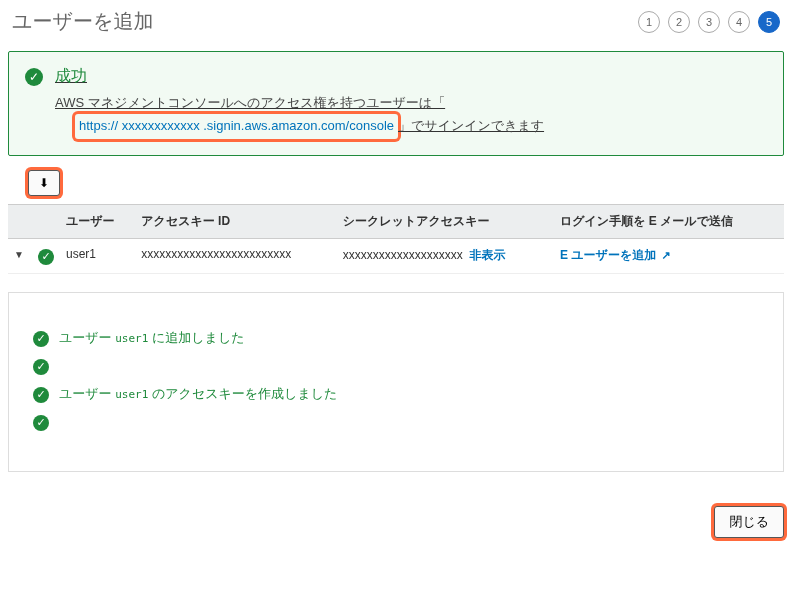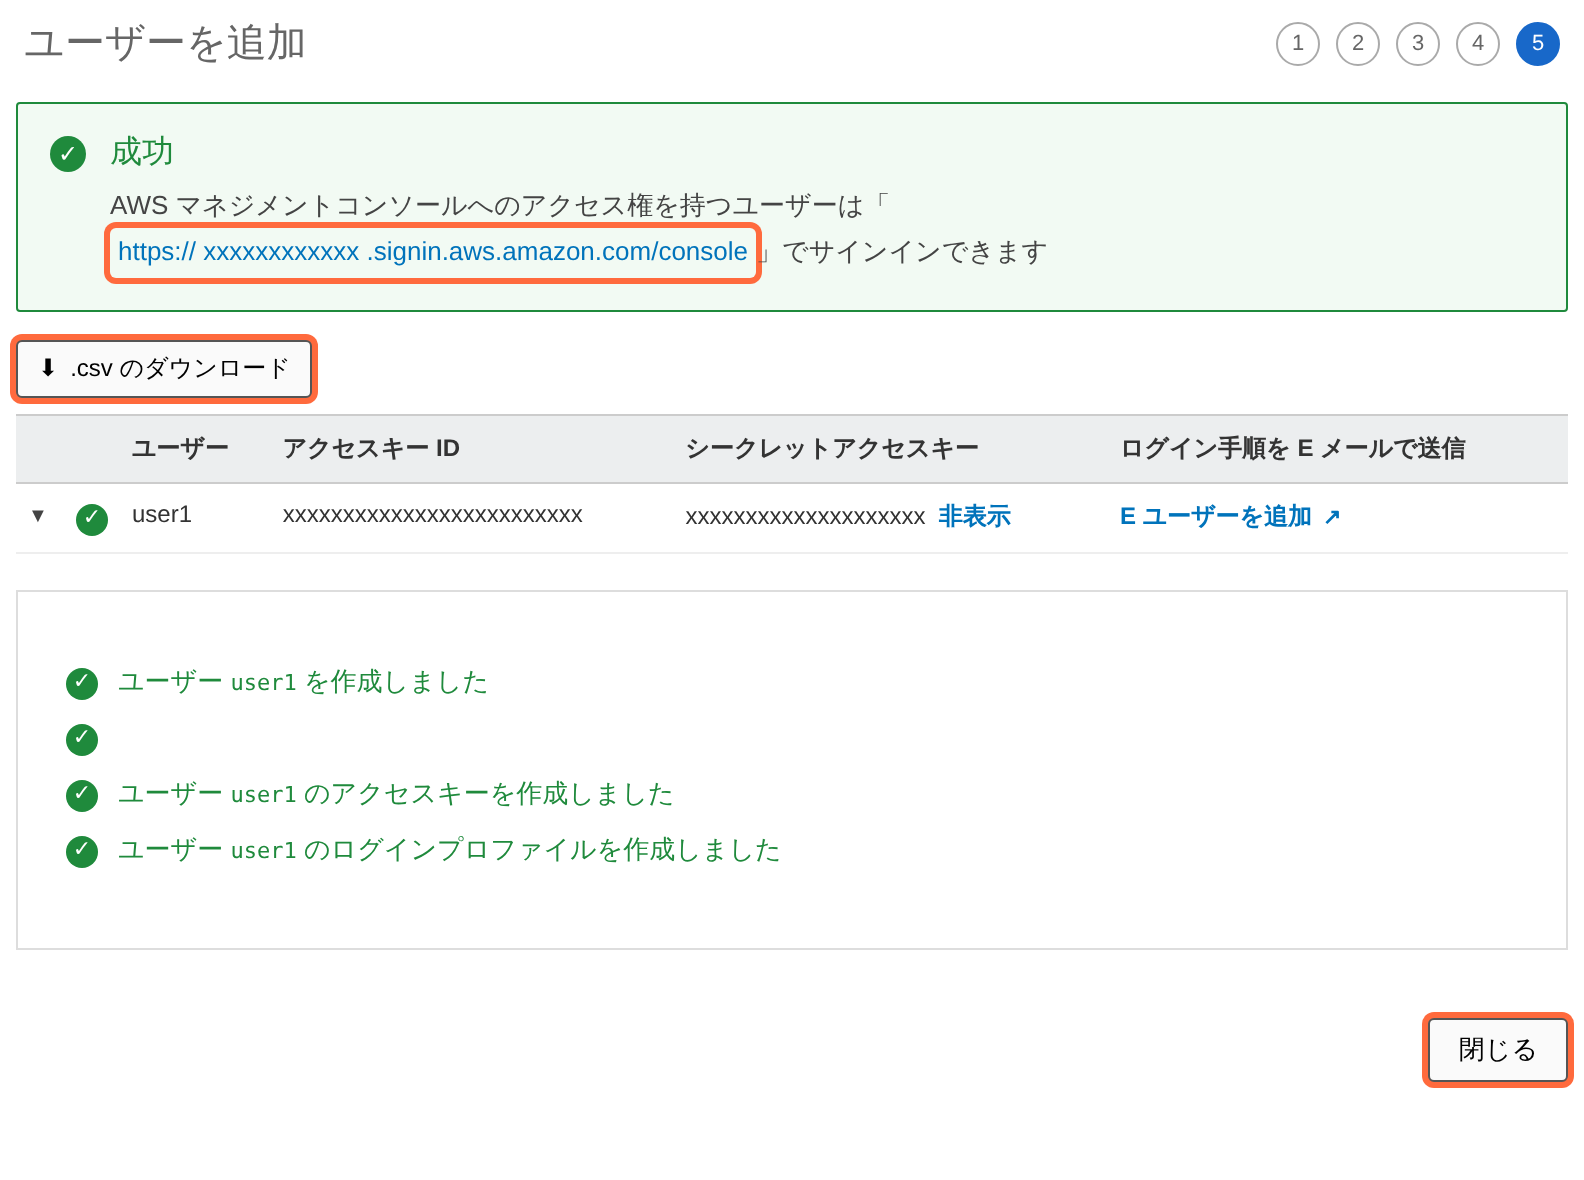--- a/index.html
+++ b/index.html
@@ -49,32 +49,33 @@
     width: 18px; height: 18px; flex: 0 0 18px;
     border-radius: 50%;
     background: #1f8a3c;
     display: inline-flex; align-items: center; justify-content: center;
     color: #fff;
     font-size: 12px;
     line-height: 1;
     margin-top: 2px;
   }
   .check-circle.small { width: 16px; height: 16px; flex: 0 0 16px; font-size: 11px; }
-  .success-body { flex: 1; }
+  .success-body { flex: 1; text-decoration: underline; }
   .success-heading { color: #1f8a3c; font-size: 16px; font-weight: 500; margin-bottom: 6px; }
   .success-text { color: #444; line-height: 1.6; }
   .success-text + .success-text { margin-top: 8px; }
   .signin-link {
     color: #0073bb;
     text-decoration: none;
     display: inline-block;
   }
   .hl-red {
     box-shadow: 0 0 0 3px #ff6a3d;
     border-radius: 3px;
+    margin-left: 20px;
   }
   .hl-red.pad { padding: 2px 4px; }
   .csv-row { margin: 14px 0 8px 0; }
   .csv-btn {
     display: inline-flex; align-items: center; gap: 6px;
     border: 1px solid #555;
     background: #fafafa;
     padding: 5px 10px;
     font-size: 12px;
     cursor: pointer;
@@ -150,21 +151,20 @@
     <div class="success-heading">成功</div>
     <div class="success-text">
       <span>AWS マネジメントコンソールへのアクセス権を持つユーザーは「</span><a class="signin-link hl-red pad">https://   xxxxxxxxxxxx  .signin.aws.amazon.com/console</a><span>」でサインインできます</span>
     </div>
   </div>
 </div>
 
 <div class="csv-row">
   <button class="csv-btn hl-red">
     <span class="dl-icon">⬇</span>
-    <span>.csv のダウンロード</span>
   </button>
 </div>
 
 <table class="users">
   <thead>
     <tr>
       <th style="width:24px"></th>
       <th style="width:24px"></th>
       <th>ユーザー</th>
       <th>アクセスキー ID</th>
@@ -191,39 +191,34 @@
     </tr>
   </tbody>
 </table>
 
 <div class="detail-panel">
   <div class="detail-line">
     <span class="check-circle small">✓</span>
     <span>
       <span>ユーザー</span>
       <span class="uname">user1</span>
-      <span>を作成しました</span>
+      <span>に追加しました</span>
     </span>
   </div>
   <div class="detail-line">
     <span class="check-circle small">✓</span>
   </div>
   <div class="detail-line">
     <span class="check-circle small">✓</span>
     <span>
       <span>ユーザー</span>
       <span class="uname">user1</span>
       <span>のアクセスキーを作成しました</span>
     </span>
   </div>
   <div class="detail-line">
     <span class="check-circle small">✓</span>
-    <span>
-      <span>ユーザー</span>
-      <span class="uname">user1</span>
-      <span>のログインプロファイルを作成しました</span>
-    </span>
   </div>
 </div>
 
 <div class="footer">
   <button class="close-btn hl-red">閉じる</button>
 </div>
 
 </body></html>

